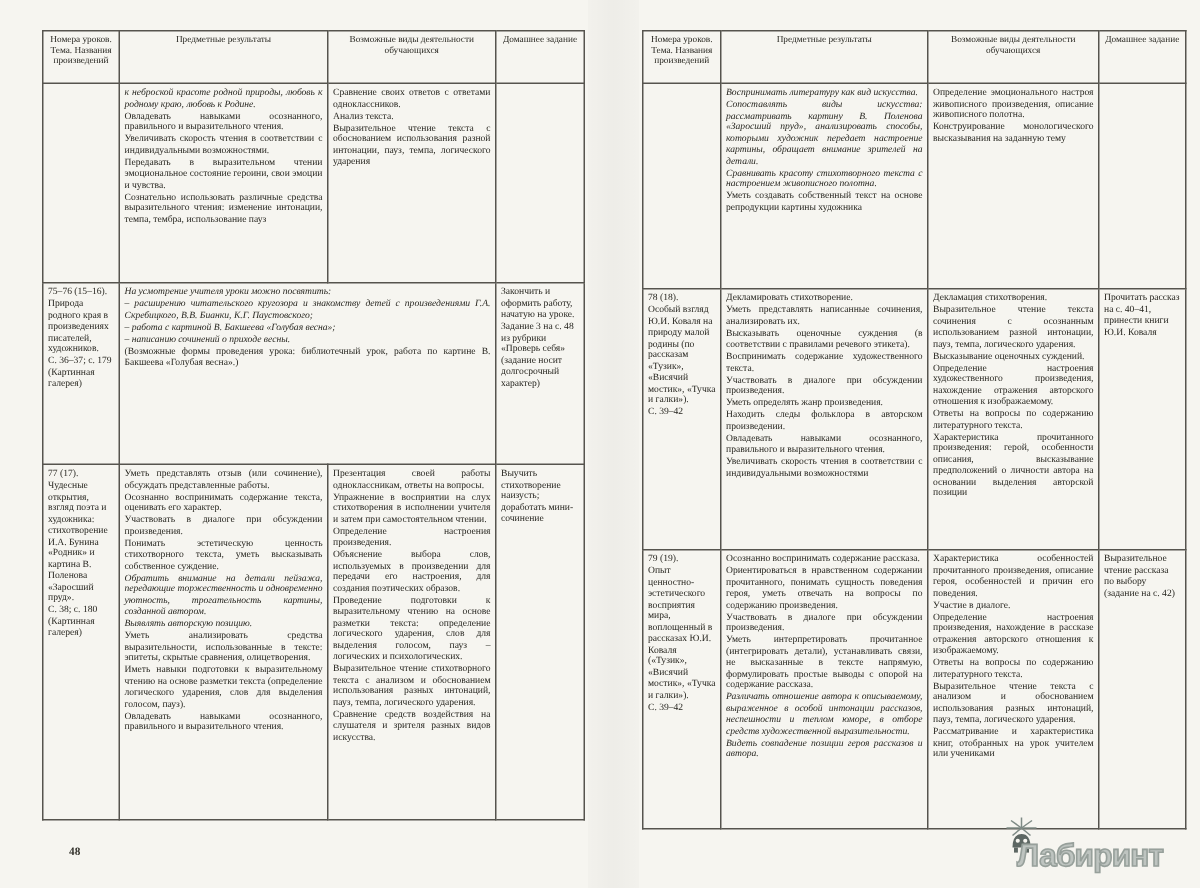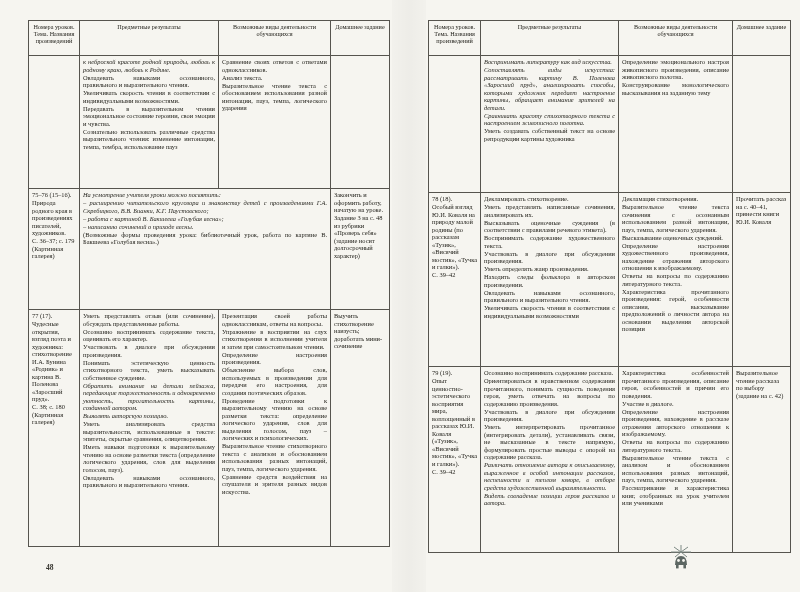--- a/index.html
+++ b/index.html
@@ -311,14 +311,15 @@
         <line x1="15" y1="9" x2="25" y2="9"></line>
         <line x1="15" y1="9" x2="9" y2="14"></line>
         <line x1="15" y1="9" x2="21" y2="14"></line>
       </g>
       <path d="M9 22 Q9 13 15 13 Q21 13 21 22 Z" fill="#5d6763"></path>
       <circle cx="12.5" cy="17.5" r="1.4" fill="#f6f5f0"></circle>
       <circle cx="17.5" cy="17.5" r="1.4" fill="#f6f5f0"></circle>
       <rect x="10" y="22" width="2.6" height="3.4" fill="#5d6763"></rect>
       <rect x="17.4" y="22" width="2.6" height="3.4" fill="#5d6763"></rect>
     </svg>
+    <span class="wm-text">Лабиринт</span>
   </div>
 </div>
 
 </body></html>

